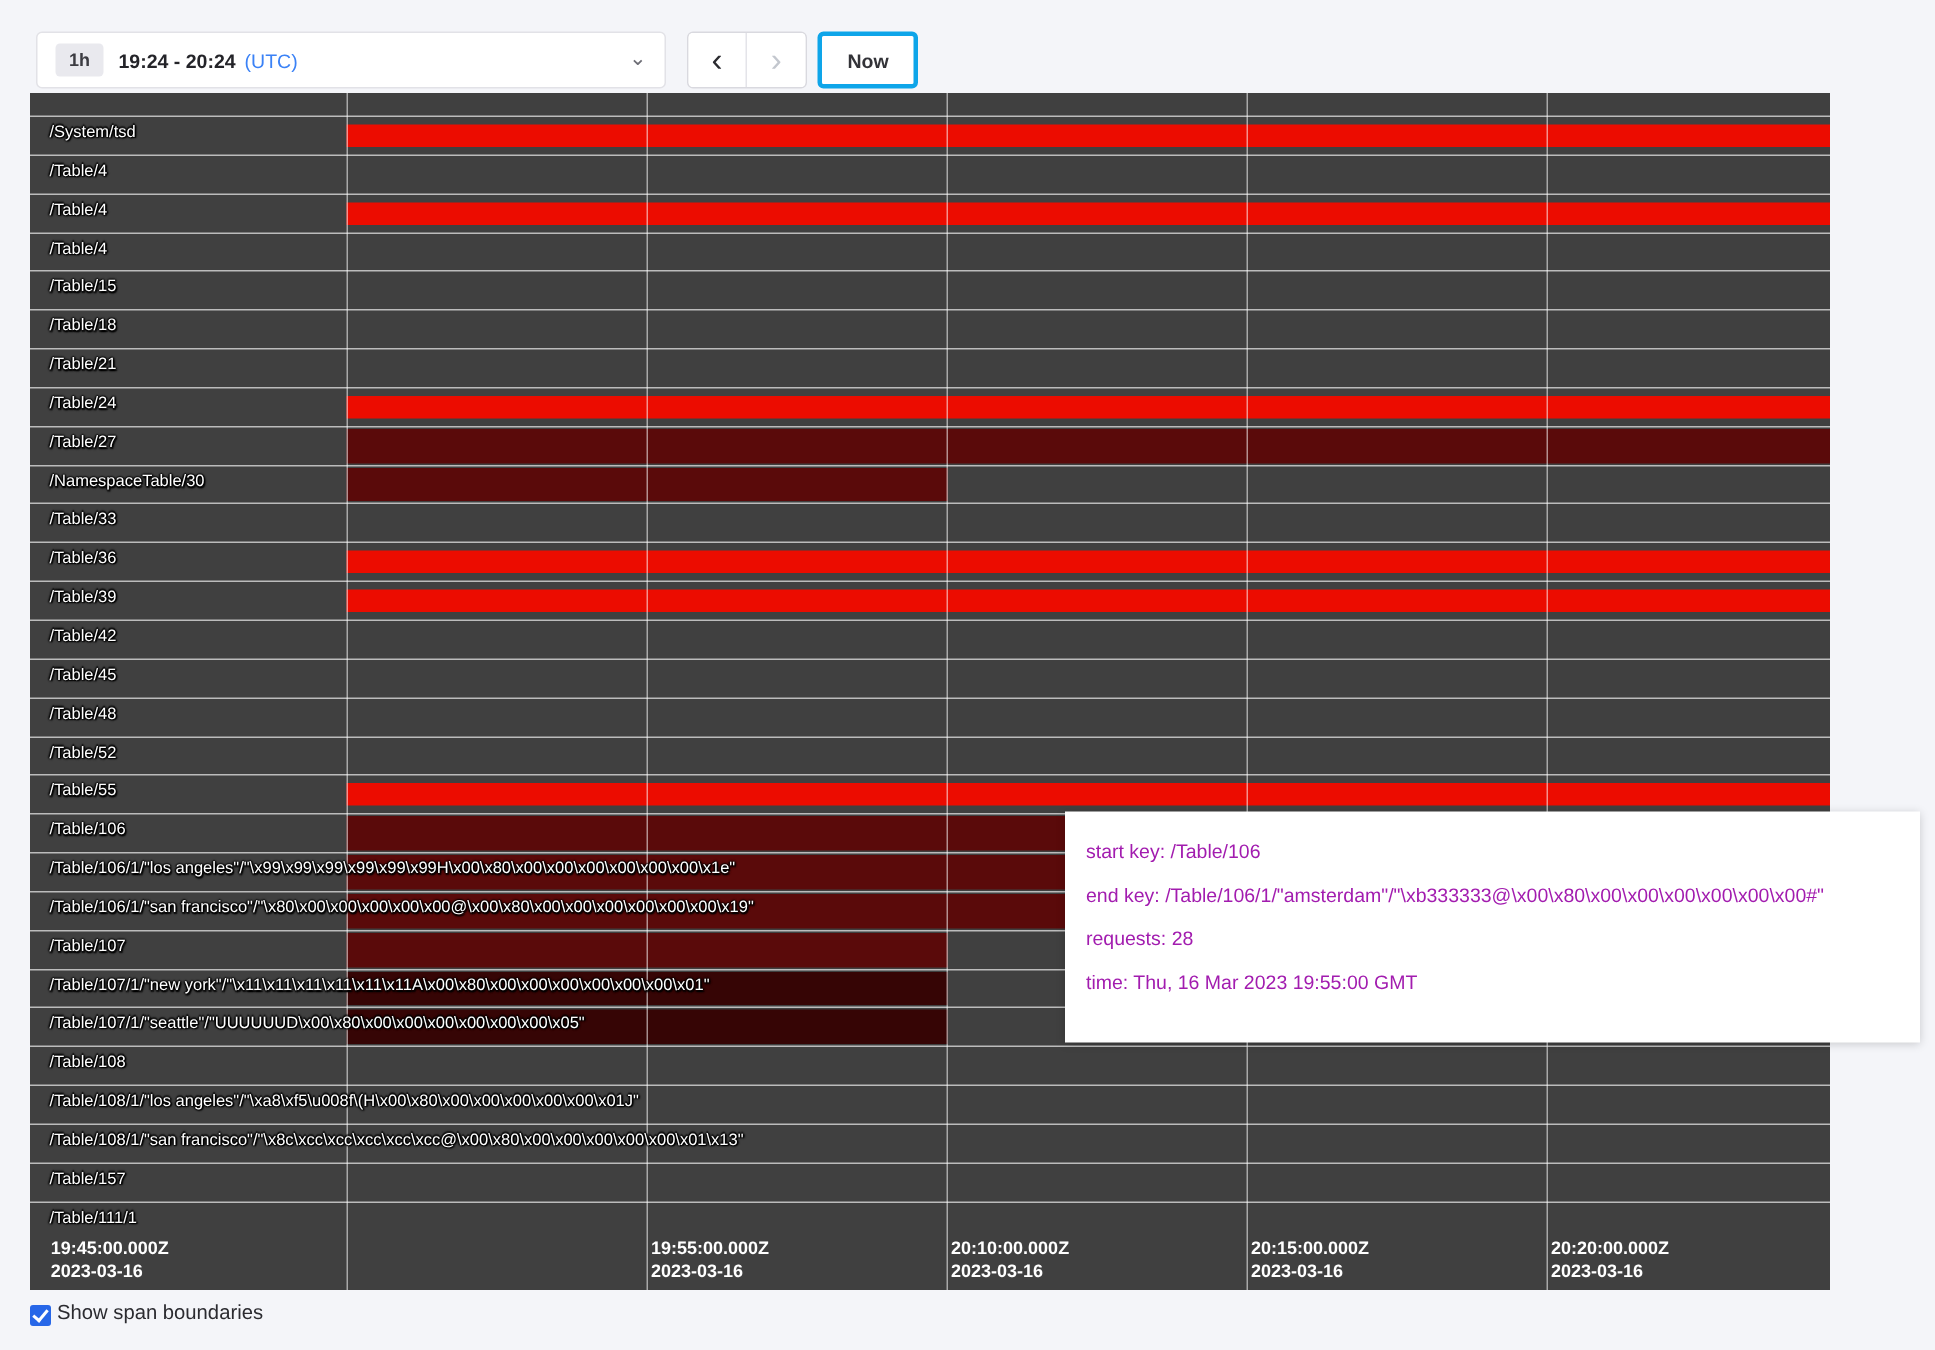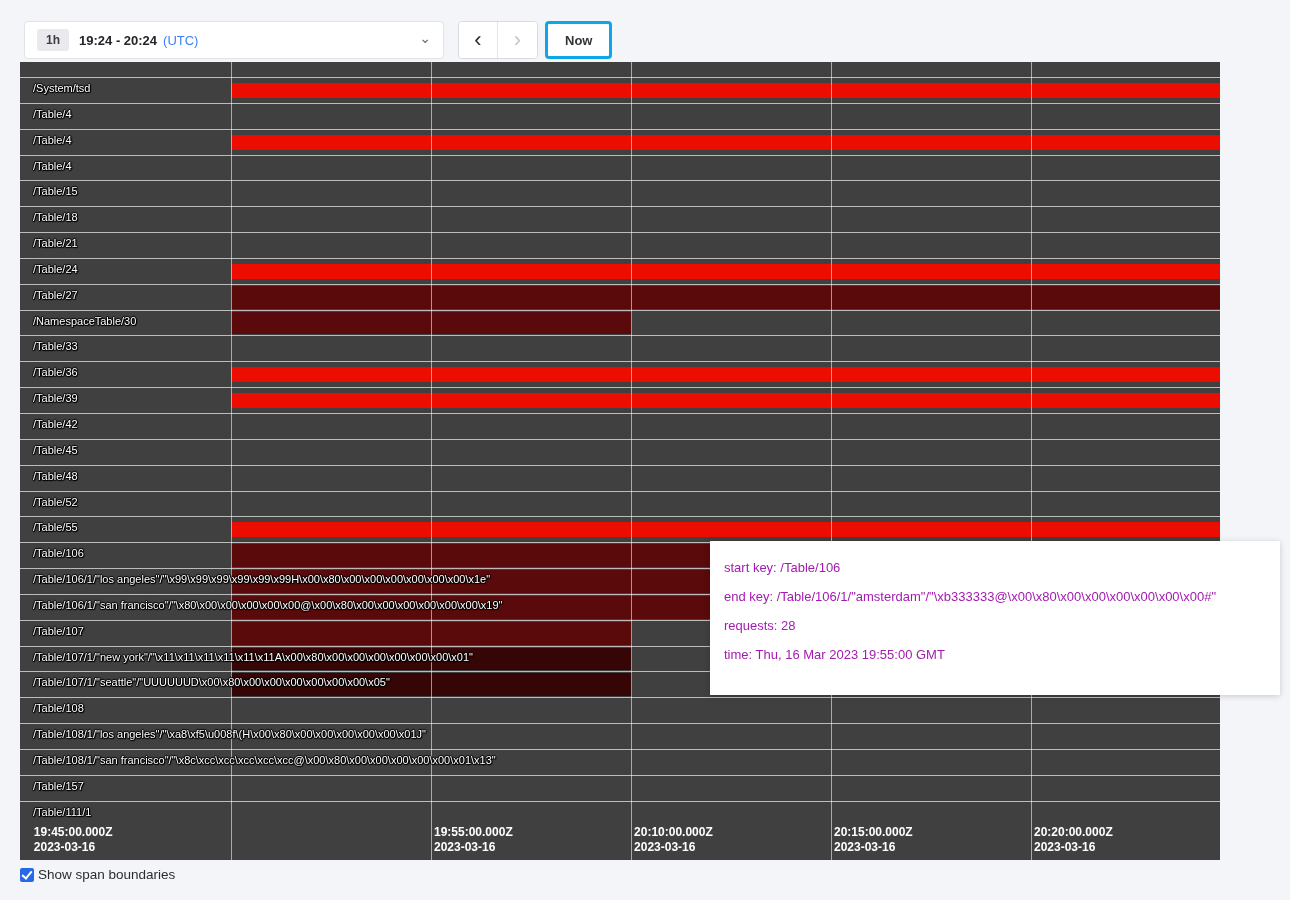--- a/index.html
+++ b/index.html
@@ -44,21 +44,21 @@
   .vline { position:absolute; top:0; bottom:0; width:1px; background:rgba(255,255,255,0.55); }
   .hm-axis { position:absolute; left:0; bottom:0; width:100%; height:38px; z-index:4; }
   .tick { position:absolute; top:3px; padding-left:3px; color:#fff; font-size:12px; font-weight:bold; line-height:15px; white-space:nowrap; }
 
   
   .tooltip { position:absolute; left:710px; top:541px; width:570px; min-height:154px; background:#fff;
     box-shadow:0 1px 6px rgba(0,0,0,0.18); padding:9px 14px; z-index:10; }
   .tt-line { font-size:13px; color:#a21caf; margin:10px 0 14px 0; white-space:nowrap; }
 
   
-  .footer { position:absolute; left:20px; top:866px; display:flex; align-items:flex-start; gap:4px; }
+  .footer { position:absolute; left:20px; top:866px; display:flex; align-items:flex-end; gap:4px; }
   .checkbox { width:14px; height:14px; background:#2767e8; border-radius:2px; position:relative; cursor:pointer; flex:none; margin-top:2px; }
   .checkbox::after { content:""; position:absolute; left:4px; top:1px; width:4px; height:8px;
     border:solid #fff; border-width:0 2px 2px 0; transform:rotate(40deg); }
   .checkbox-label { font-size:13.5px; color:#2b2b30; line-height:18px; }
 </style>
 </head>
 <body>
 
 <div class="page">
 

